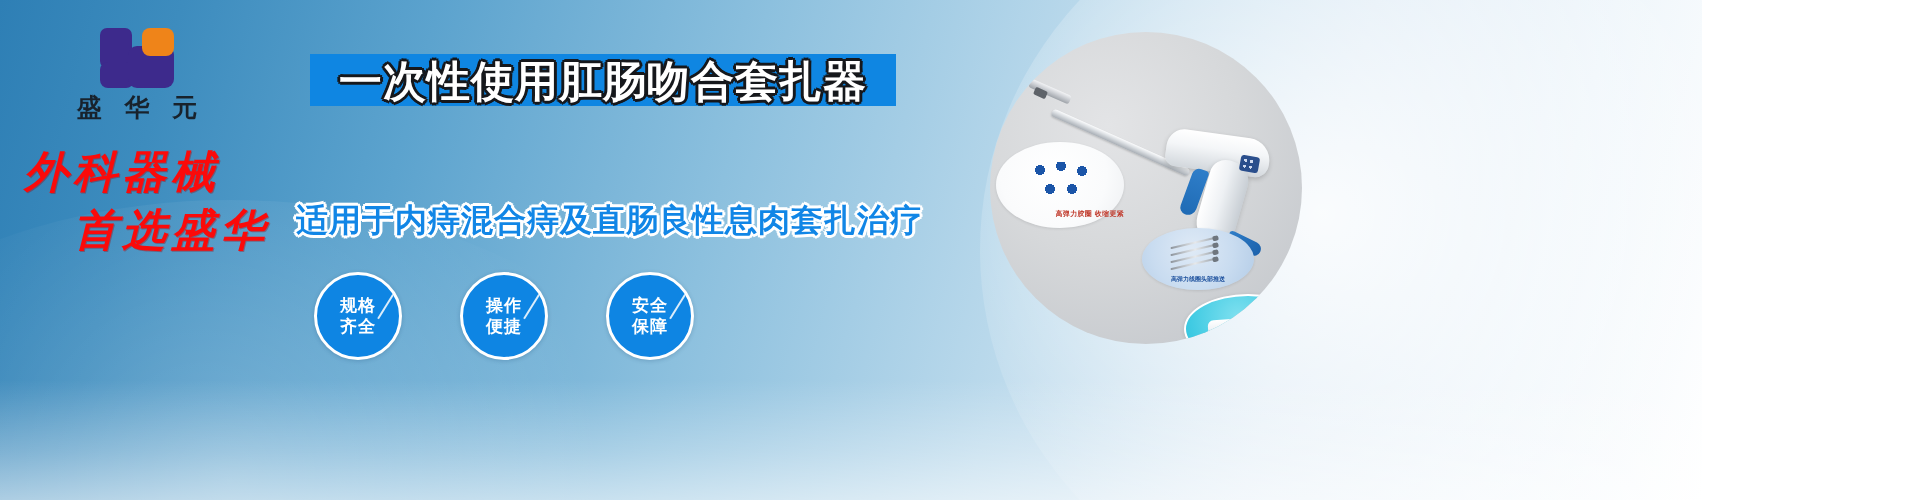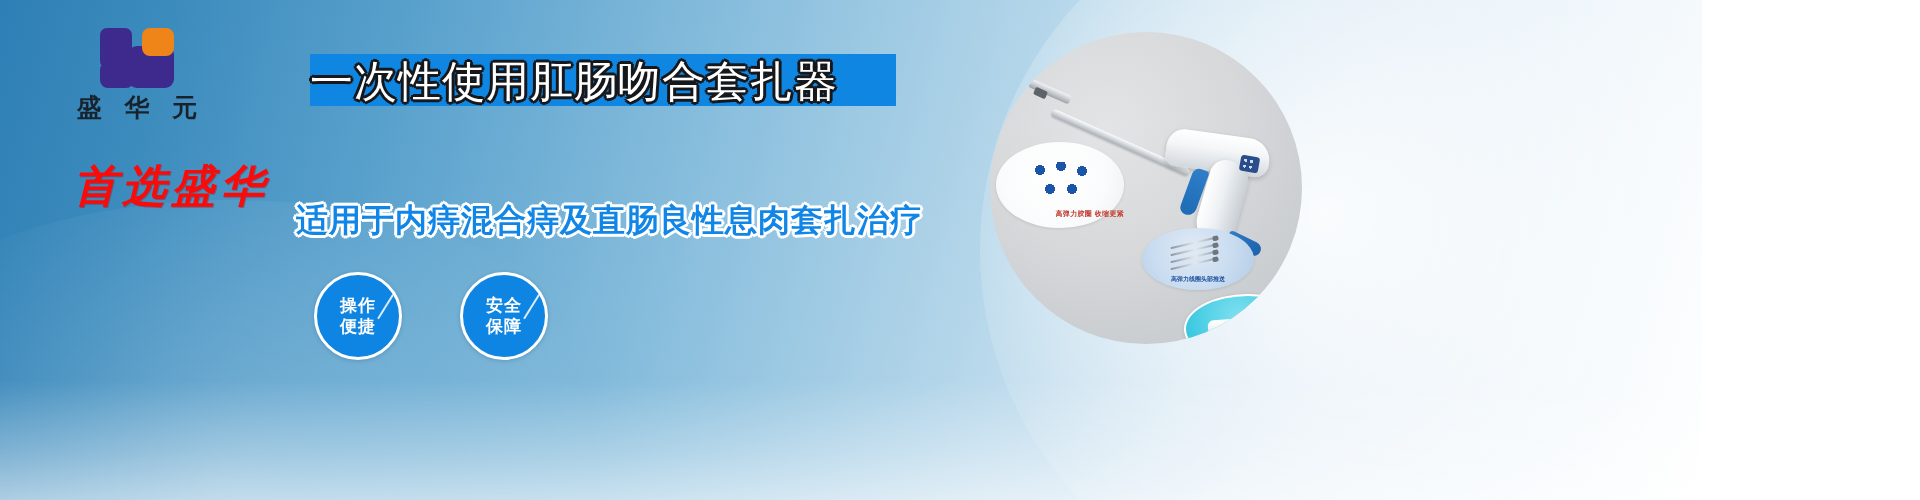--- a/index.html
+++ b/index.html
@@ -79,23 +79,23 @@
   #title-box {
     position: absolute;
     left: 310px; top: 54px;
     width: 586px; height: 52px;
     background: #0f86e2;
   }
   #title-text {
     position: absolute;
     left: 310px; top: 50px;
     width: 586px;
-    text-align: left;
+    text-align: center;
     font-size: 43px;
-    font-weight: normal;
+    font-weight: bold;
     line-height: 62px;
     letter-spacing: 1px;
     color: #ffffff;
     font-family: "DejaVu Sans", sans-serif;
     text-shadow:
       -2px -2px 0 #16181c,  2px -2px 0 #16181c,
       -2px  2px 0 #16181c,  2px  2px 0 #16181c,
       -3px  0   0 #16181c,  3px  0   0 #16181c,
        0   -3px 0 #16181c,  0    3px 0 #16181c;
     white-space: nowrap;
@@ -387,27 +387,33 @@
       <div class="lg-sq" id="lg-p3"></div>
       <div class="lg-sq" id="lg-p4"></div>
     </div>
     <div id="logo-name">盛 华 元</div>
   </div>
 
   <div id="title-box"></div>
   <div id="title-text">一次性使用肛肠吻合套扎器</div>
 
   <div id="calli">
+    <div id="calli-l1">外科器械</div>
     <div id="calli-l2">首选盛华</div>
   </div>
 
   <div id="subtitle">适用于内痔混合痔及直肠良性息肉套扎治疗</div>
 
   <div id="badges">
 
+    <div class="badge">
+      <div class="badge-slash"></div>
+      <div class="badge-line">规格</div>
+      <div class="badge-line">齐全</div>
+    </div>
 
     <div class="badge">
       <div class="badge-slash"></div>
       <div class="badge-line">操作</div>
       <div class="badge-line">便捷</div>
     </div>
 
 
     <div class="badge">
       <div class="badge-slash"></div>

